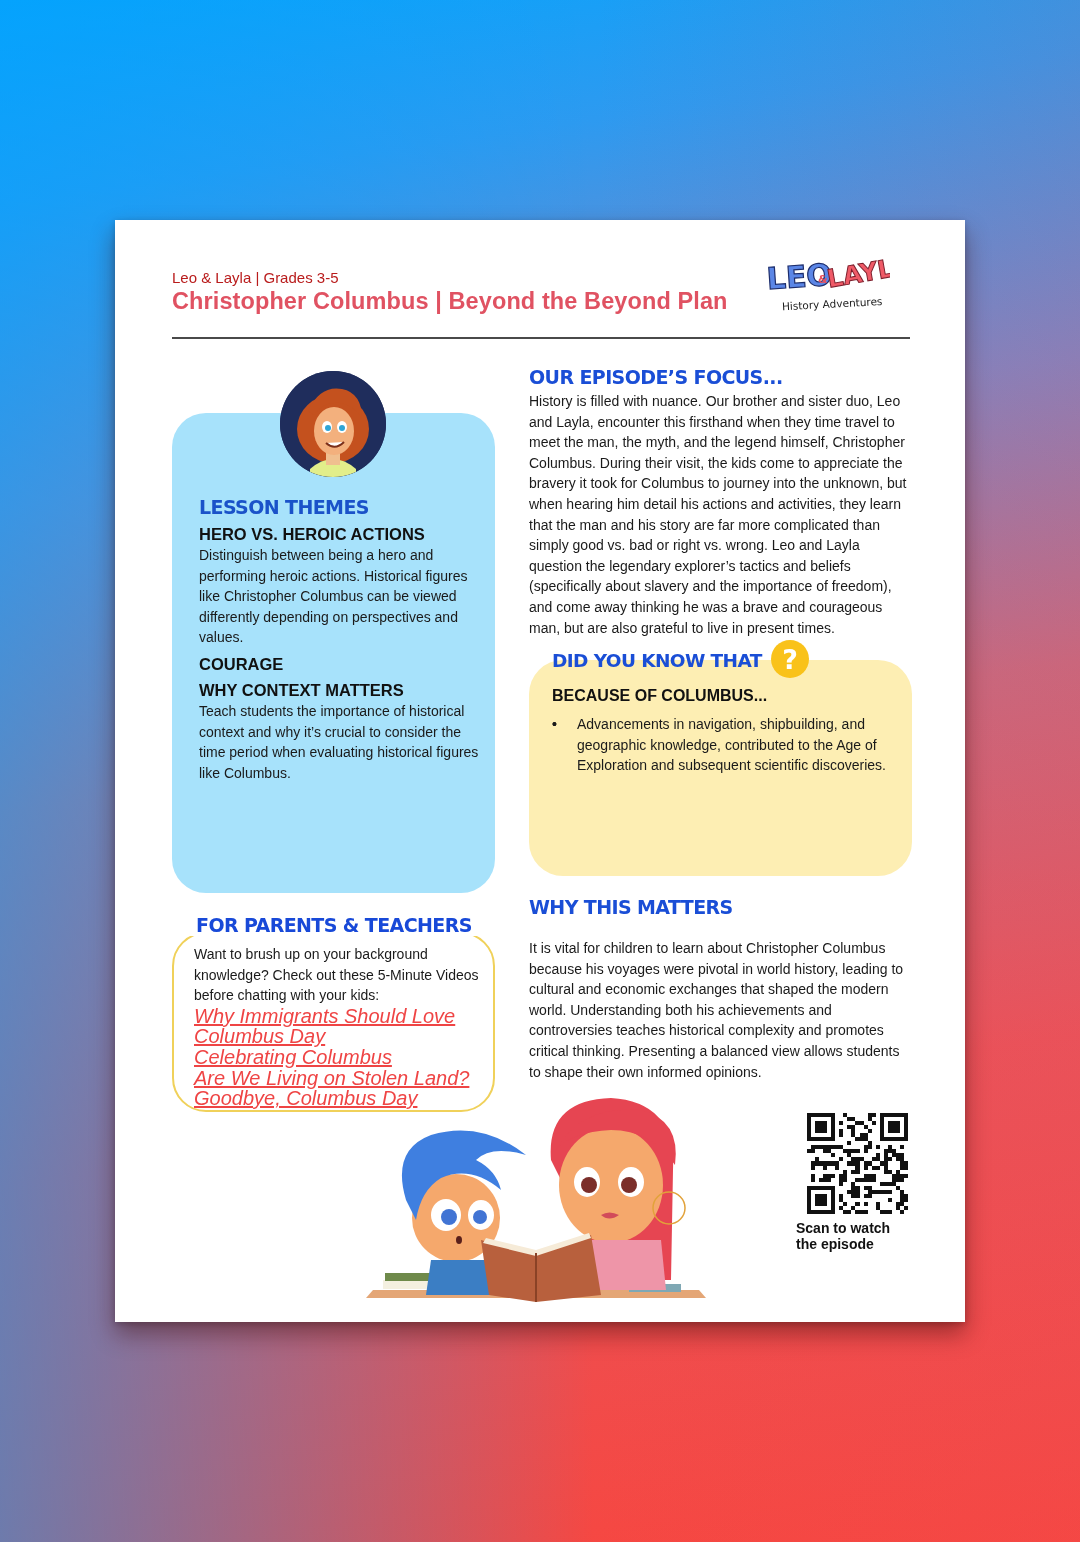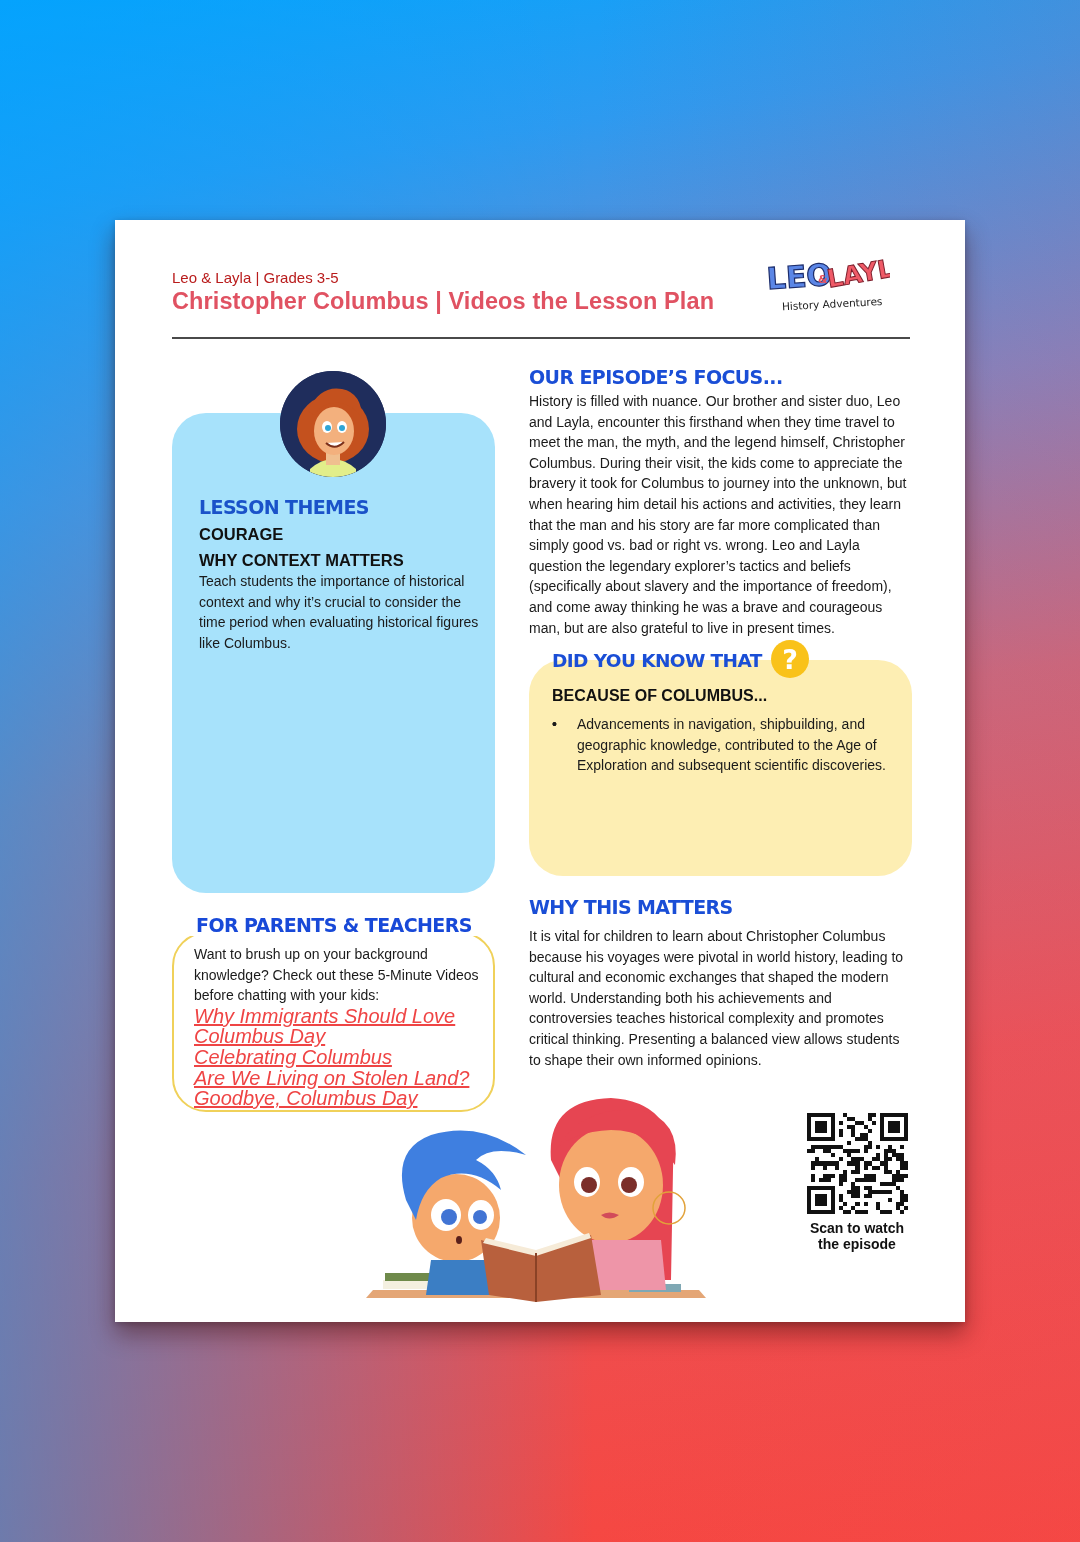--- a/index.html
+++ b/index.html
@@ -75,36 +75,36 @@
       display: flex; align-items: center; justify-content: center;
       font-family: "DejaVu Sans", sans-serif;
     }
     .dyk-content { left: 437px; top: 461px; width: 350px; }
     .dyk-content .sub-h { font-size: 16px; margin-bottom: 2px; }
     .dyk-content ul { list-style: none; }
     .dyk-content li { position: relative; padding-left: 25px; margin-bottom: 7px; }
     .dyk-content li .bullet { position: absolute; left: 0; top: 0; font-size: 14px; }
 
     .matters { left: 414px; top: 676px; width: 380px; }
-    .matters .h { font-size: 19px; margin-bottom: 8px; }
+    .matters .h { font-size: 19px; margin-bottom: 20px; }
 
     .qr { left: 692px; top: 893px; width: 101px; height: 101px; }
-    .qr-caption { left: 681px; top: 1000px; width: 122px; text-align: center; font-size: 14px; font-weight: 700; line-height: 16px; color: #111; }
+    .qr-caption { left: 681px; top: 1000px; width: 122px; text-align: left; font-size: 14px; font-weight: 700; line-height: 16px; color: #111; }
 
     .kids { left: 246px; top: 870px; width: 350px; height: 215px; }
   </style>
 </head>
 <body>
 
 <div class="bg-overlay"></div>
 
 <div class="page">
 
   <div class="abs subtitle">Leo &amp; Layla | Grades 3-5</div>
-  <div class="abs title">Christopher Columbus | Videos the Lesson Plan</div>
+  <div class="abs title">Christopher Columbus | Beyond the Beyond Plan</div>
 
   <div class="abs logo">
     <svg width="125" height="70" viewBox="0 0 125 70">
       <g font-family="DejaVu Sans, sans-serif" font-weight="700">
         <text x="2" y="38" font-size="30" fill="#5b86e6" stroke="#1d2d6b" stroke-width="1.2" transform="rotate(-4 20 30)">LEO</text>
         <text x="53" y="33" font-size="11" fill="#e9505c">&amp;</text>
         <text x="62" y="33" font-size="25" fill="#ef5a67" stroke="#7a1d2a" stroke-width="1" transform="rotate(-10 90 25)">LAYLA'S</text>
         <text x="17" y="58" font-size="10.5" font-weight="400" fill="#1a1a1a" font-family="DejaVu Sans, sans-serif" transform="rotate(-3 60 55)">History Adventures</text>
       </g>
     </svg>
@@ -124,20 +124,24 @@
       <ellipse cx="47" cy="56" rx="5" ry="6" fill="#fff"></ellipse>
       <ellipse cx="62" cy="56" rx="5" ry="6" fill="#fff"></ellipse>
       <circle cx="48" cy="57" r="3" fill="#2fa5d6"></circle>
       <circle cx="62" cy="57" r="3" fill="#2fa5d6"></circle>
       <path d="M46 72 Q55 80 64 71" stroke="#7a2f1a" stroke-width="2" fill="#fff"></path>
     </svg>
   </div>
 
   <div class="abs themes-content">
     <div class="h heading-display">LESSON THEMES</div>
+    <div>
+      <div class="sub-h">HERO VS. HEROIC ACTIONS</div>
+      <div class="body-text">Distinguish between being a hero and performing heroic actions. Historical figures like Christopher Columbus can be viewed differently depending on perspectives and values.</div>
+    </div>
     <div>
       <div class="sub-h">COURAGE</div>
     </div>
     <div>
       <div class="sub-h">WHY CONTEXT MATTERS</div>
       <div class="body-text">Teach students the importance of historical context and why it’s crucial to consider the time period when evaluating historical figures like Columbus.</div>
     </div>
   </div>
 
   <div class="abs parents-box"></div>

